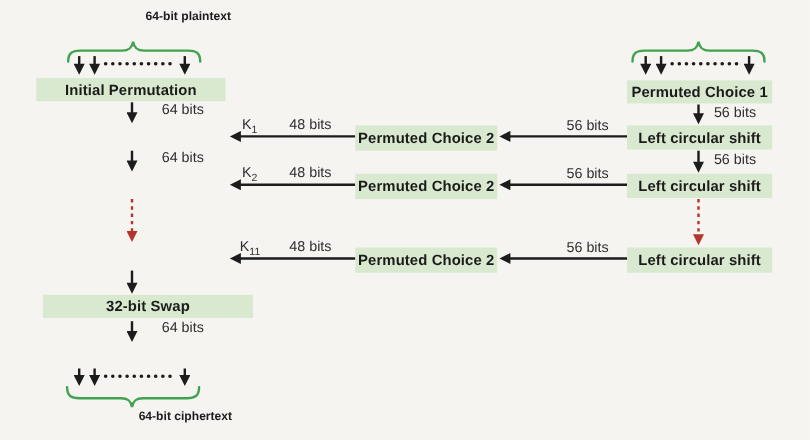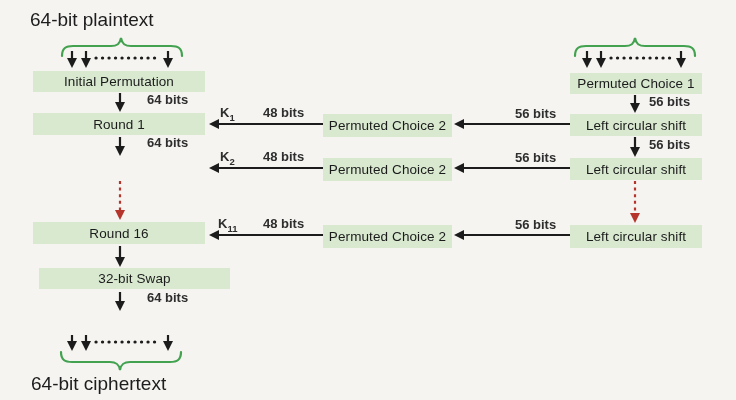--- a/index.html
+++ b/index.html
@@ -4,28 +4,28 @@
 <style>
   html,body{margin:0;padding:0;}
   body{font-family:"Liberation Sans","DejaVu Sans",sans-serif;}
   #canvas{
     position:relative;width:736px;height:400px;background:#f5f4f1;overflow:hidden;
   }
   #diagram-svg{position:absolute;left:0;top:0;}
   .box{
     position:absolute;background:#d9e9d0;color:#1b1b1b;
     display:flex;align-items:center;justify-content:center;
-    font-size:13.5px;font-weight:400;letter-spacing:.1px;white-space:nowrap;
+    font-size:13.5px;font-weight:700;letter-spacing:.1px;white-space:nowrap;
   }
   .title{
-    position:absolute;color:#1d1d1d;font-size:19px;font-weight:400;
-    text-align:left;white-space:nowrap;
+    position:absolute;color:#1d1d1d;font-size:11px;font-weight:700;
+    text-align:right;white-space:nowrap;
   }
   .lbl{
-    position:absolute;color:#2e2e2e;font-size:13px;font-weight:700;
+    position:absolute;color:#2e2e2e;font-size:13px;font-weight:400;
     white-space:nowrap;line-height:15px;
   }
   .lbl sub{font-size:9.5px;}
   .arrow{stroke:#1c1c1c;stroke-width:2.2;fill:none;}
   .dots{stroke:#1c1c1c;stroke-width:3.2;fill:none;stroke-linecap:round;stroke-dasharray:0.1 6.4;}
   .reddash{stroke-width:2.2;fill:none;stroke-dasharray:3 3.6;}
   .brace{stroke-width:2.2;fill:none;stroke-linecap:round;}
 </style>
 </head>
 <body>
@@ -82,22 +82,20 @@
     <path class="arrow" d="M323 168 H212" marker-end="url(#ah)"></path>
     <path class="arrow" d="M570 168 H457" marker-end="url(#ah)"></path>
     <path class="arrow" d="M323 235 H212" marker-end="url(#ah)"></path>
     <path class="arrow" d="M570 235 H457" marker-end="url(#ah)"></path>
   </svg>
 
   <div class="title" style="left:30px;top:9px;width:180px">64-bit plaintext</div>
   <div class="title" style="left:31px;top:373px;width:180px">64-bit ciphertext</div>
 
   <div class="box" style="left:33px;top:71px;width:172px;height:21px">Initial Permutation</div>
-  <div class="box" style="left:33px;top:113px;width:172px;height:22px">Round 1</div>
-  <div class="box" style="left:33px;top:222px;width:172px;height:22px">Round 16</div>
   <div class="box" style="left:39px;top:268px;width:191px;height:21px">32-bit Swap</div>
 
   <div class="box" style="left:323px;top:114px;width:129px;height:23px">Permuted Choice 2</div>
   <div class="box" style="left:323px;top:158px;width:129px;height:23px">Permuted Choice 2</div>
   <div class="box" style="left:323px;top:225px;width:129px;height:23px">Permuted Choice 2</div>
 
   <div class="box" style="left:570px;top:73px;width:132px;height:21px">Permuted Choice 1</div>
   <div class="box" style="left:570px;top:114px;width:132px;height:22px">Left circular shift</div>
   <div class="box" style="left:570px;top:158px;width:132px;height:22px">Left circular shift</div>
   <div class="box" style="left:570px;top:225px;width:132px;height:23px">Left circular shift</div>

